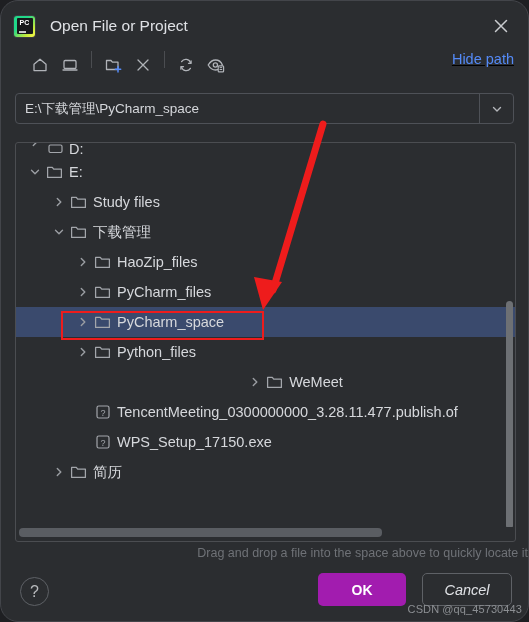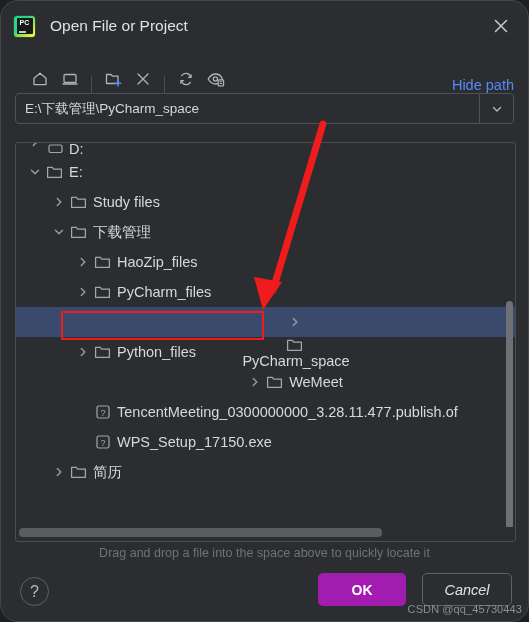--- a/index.html
+++ b/index.html
@@ -76,23 +76,24 @@
     justify-content: center;
     cursor: pointer;
     flex: 0 0 auto;
   }
   .close-btn svg { display: block; }
 
   
   .toolbar {
     height: 42px;
     display: flex;
-    align-items: flex-end;
+    align-items: flex-start;
     padding: 0 14px 0 24px;
     box-sizing: border-box;
+    text-decoration: underline;
   }
   .tool-icon {
     width: 30px;
     height: 28px;
     display: flex;
     align-items: center;
     justify-content: center;
     cursor: pointer;
     position: relative;
   }
@@ -219,21 +220,21 @@
     height: 9px;
     background: #5a5d62;
     border-radius: 4px;
   }
 
   
   .hint {
     position: absolute;
     left: 0; right: 0;
     top: 545px;
-    text-align: center;
+    text-align: right;
     font-size: 12.5px;
     color: #6f7277;
   }
   .help-btn {
     position: absolute;
     left: 19px;
     top: 576px;
     width: 29px;
     height: 29px;
     border: 1px solid #5e6166;
@@ -461,21 +462,21 @@
               <path d="M4.3 2.5 L7.8 6 L4.3 9.5" fill="none" stroke="#9a9da2" stroke-width="1.4" stroke-linecap="round" stroke-linejoin="round"></path>
             </svg>
           </span>
           <span class="ticon">
             <svg width="18" height="16" viewBox="0 0 18 16">
               <path d="M1.6 13.4 L1.6 3.4 L6.3 3.4 L7.7 5.2 L15.4 5.2 L15.4 13.4 Z" fill="none" stroke="#a3a6ab" stroke-width="1.25" stroke-linejoin="round"></path>
             </svg>
           </span>
           <span class="tlabel">PyCharm_files</span>
         </div>
-        <div class="trow selected" style="padding-left: 58px; flex-direction: column;">
+        <div class="trow selected" style="padding-left: 58px;">
           <span class="twist">
             <svg width="12" height="12" viewBox="0 0 12 12">
               <path d="M4.3 2.5 L7.8 6 L4.3 9.5" fill="none" stroke="#9a9da2" stroke-width="1.4" stroke-linecap="round" stroke-linejoin="round"></path>
             </svg>
           </span>
           <span class="ticon">
             <svg width="18" height="16" viewBox="0 0 18 16">
               <path d="M1.6 13.4 L1.6 3.4 L6.3 3.4 L7.7 5.2 L15.4 5.2 L15.4 13.4 Z" fill="none" stroke="#a3a6ab" stroke-width="1.25" stroke-linejoin="round"></path>
             </svg>
           </span>

